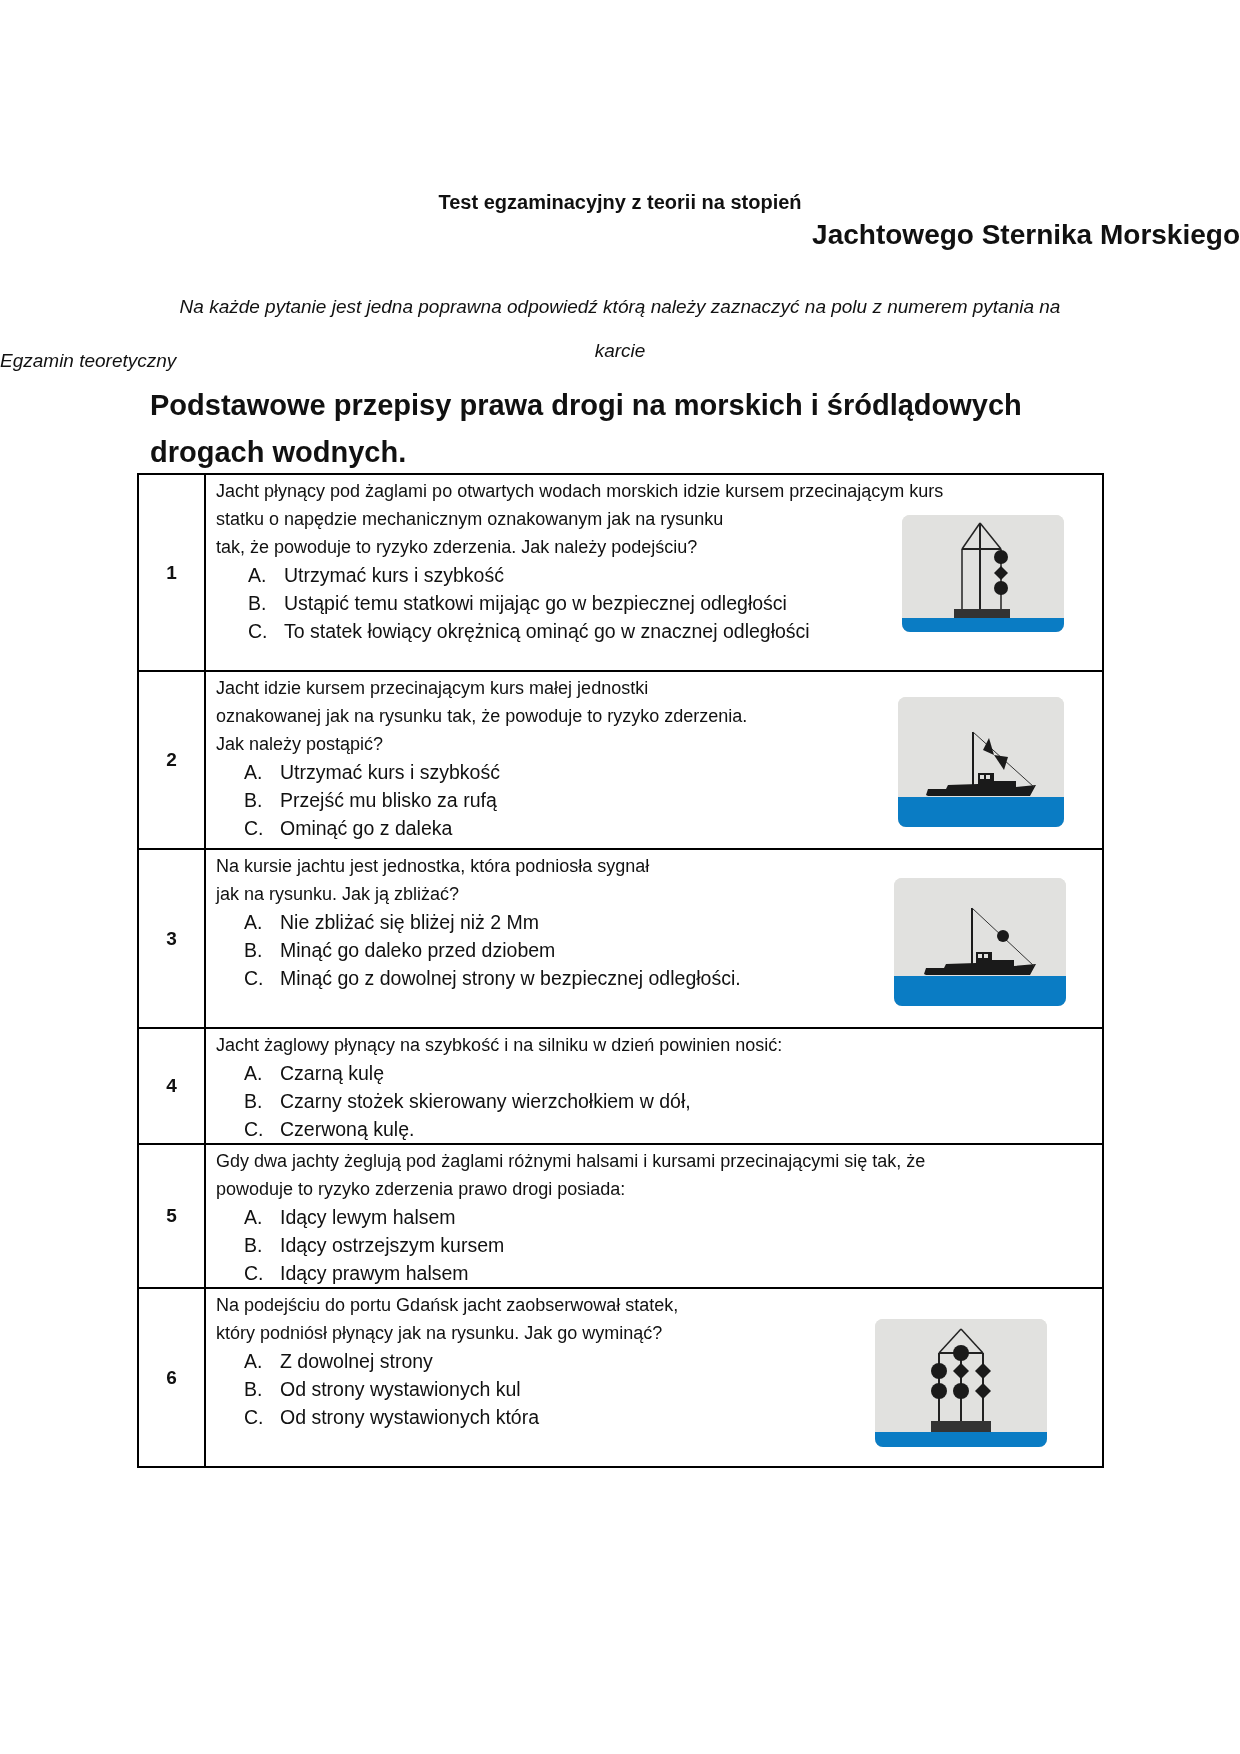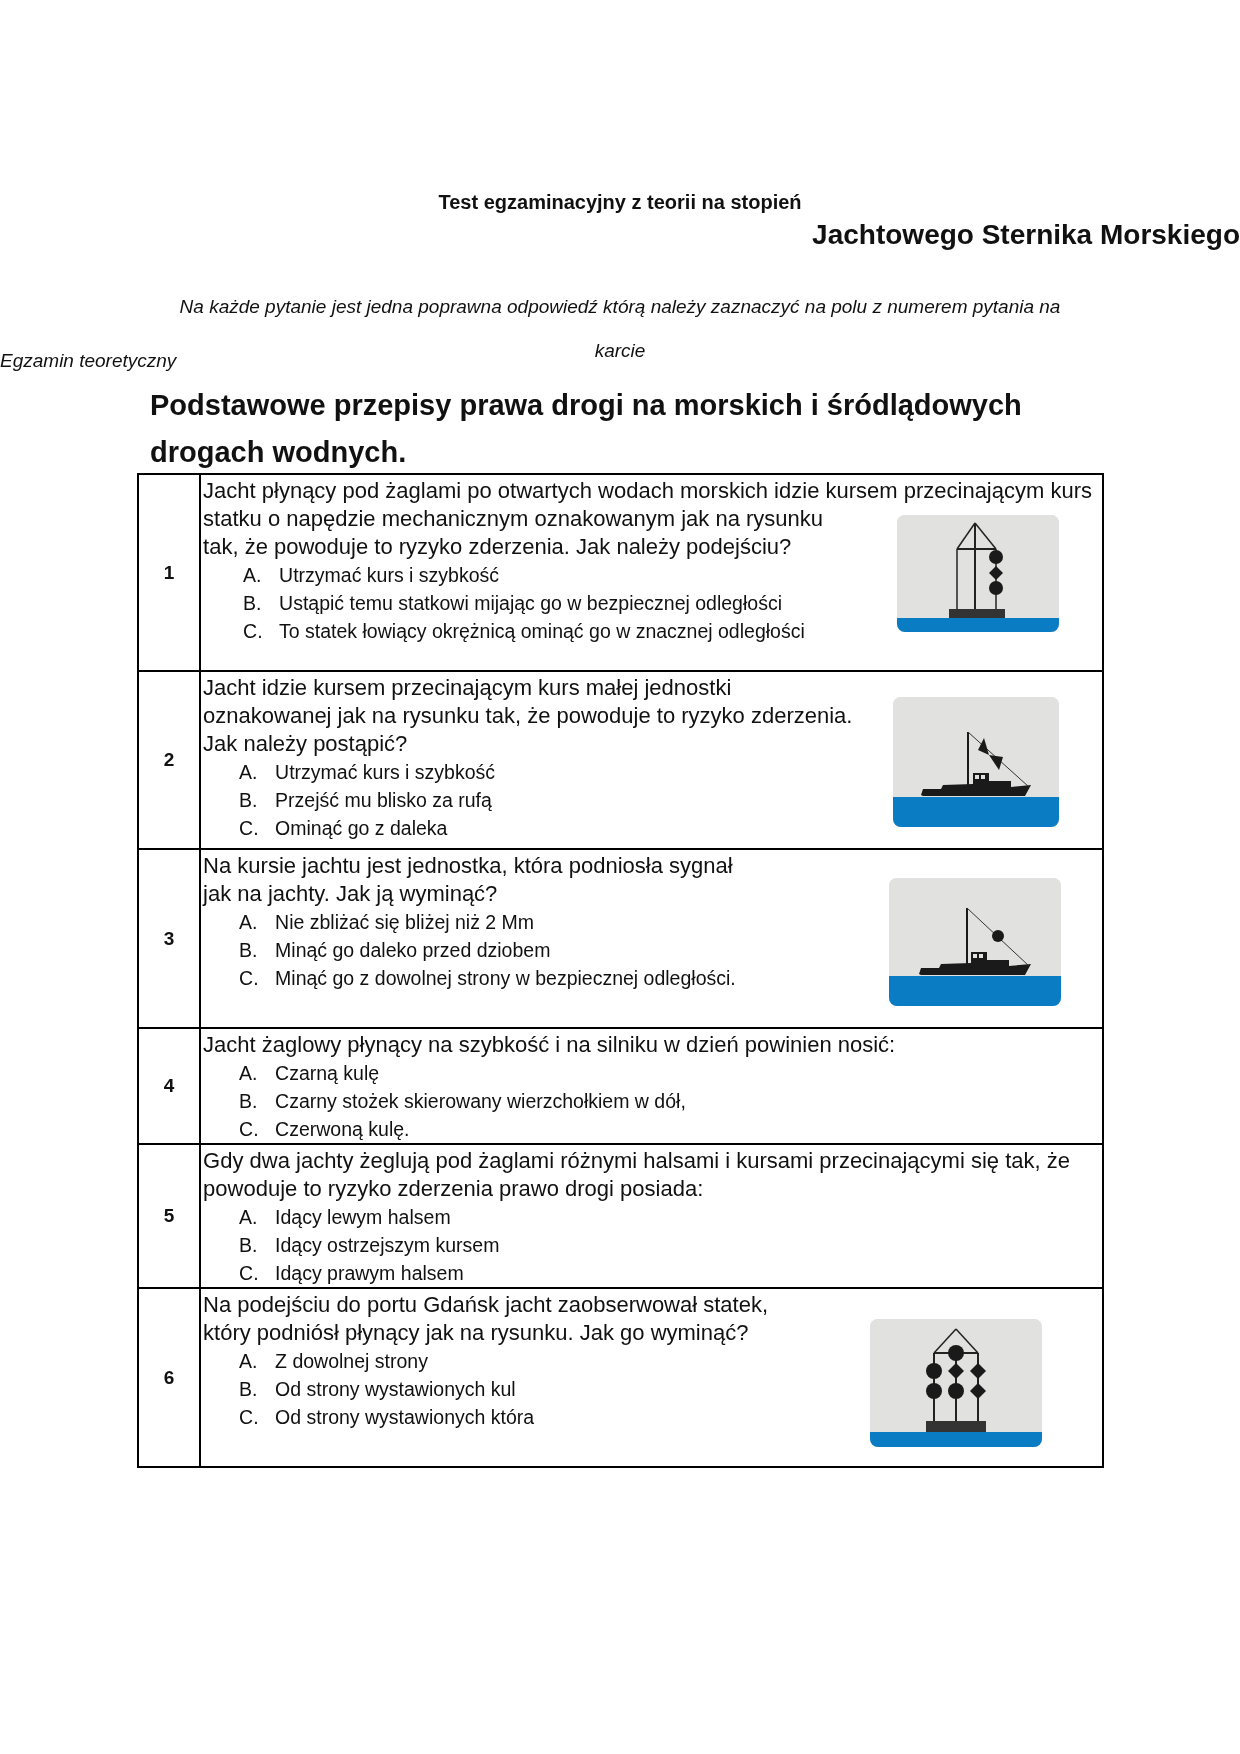--- a/index.html
+++ b/index.html
@@ -6,21 +6,21 @@
   body { width:1240px; height:1754px; position:relative; font-family:"Liberation Sans", sans-serif; color:#111; }
   .title1 { position:absolute; left:0; width:1240px; top:150px; text-align:center; font-size:20px; font-weight:bold;margin-top:41px; }
   .title2 { position:absolute; left:0; width:1240px; top:219px; text-align:right; font-size:28px; font-weight:bold; }
   .instr { position:absolute; left:160px; width:920px; top:285px; text-align:center; font-size:19px; font-style:italic; line-height:44px; }
   .exam { position:absolute; left:0; width:1240px; top:350px; text-align:left; font-size:19px; font-style:italic; }
   .section { position:absolute; left:150px; width:940px; top:382px; text-align:left; font-size:29px; font-weight:bold; line-height:47px; }
   table.qtab { position:absolute; left:137px; top:473px; width:967px; border-collapse:collapse; }
   table.qtab td { border:2px solid #000; vertical-align:top; padding:0; }
   td.num { width:65px; text-align:center; vertical-align:middle !important; font-weight:bold; font-size:19px; }
   td.body { position:relative; }
-  .qtext { font-size:22px; line-height:28px; padding:2px 10px 0 2px; }
+  .qtext { font-size:18px; line-height:28px; padding:2px 10px 0 10px; }
   .qtext .line { display:block; white-space:nowrap; }
   .opts { list-style:none; margin:0; padding:0 0 0 42px; font-size:19.5px; line-height:28px; }
   .opts li { display:flex; white-space:nowrap; }
   .opts .letter { width:36px; display:inline-block; }
   .pic { position:absolute; border-radius:8px; overflow:hidden; background:#e1e1df; }
   .pic svg { display:block; }
 </style>
 </head>
 <body>
 
@@ -110,21 +110,21 @@
         </svg>
       </div>
     </td>
   </tr>
 
   <tr style="height:179px;">
     <td class="num">3</td>
     <td class="body">
       <div class="qtext">
         <span class="line">Na kursie jachtu jest jednostka, która podniosła sygnał</span>
-        <span class="line">jak na jachty. Jak ją wyminąć?</span>
+        <span class="line">jak na rysunku. Jak ją zbliżać?</span>
       </div>
       <ul class="opts" style="padding-left:38px;">
         <li>
               <span class="letter">A.</span>
               <span>Nie zbliżać się bliżej niż 2 Mm</span>
             </li>
         <li>
               <span class="letter">B.</span>
               <span>Minąć go daleko przed dziobem</span>
             </li>

